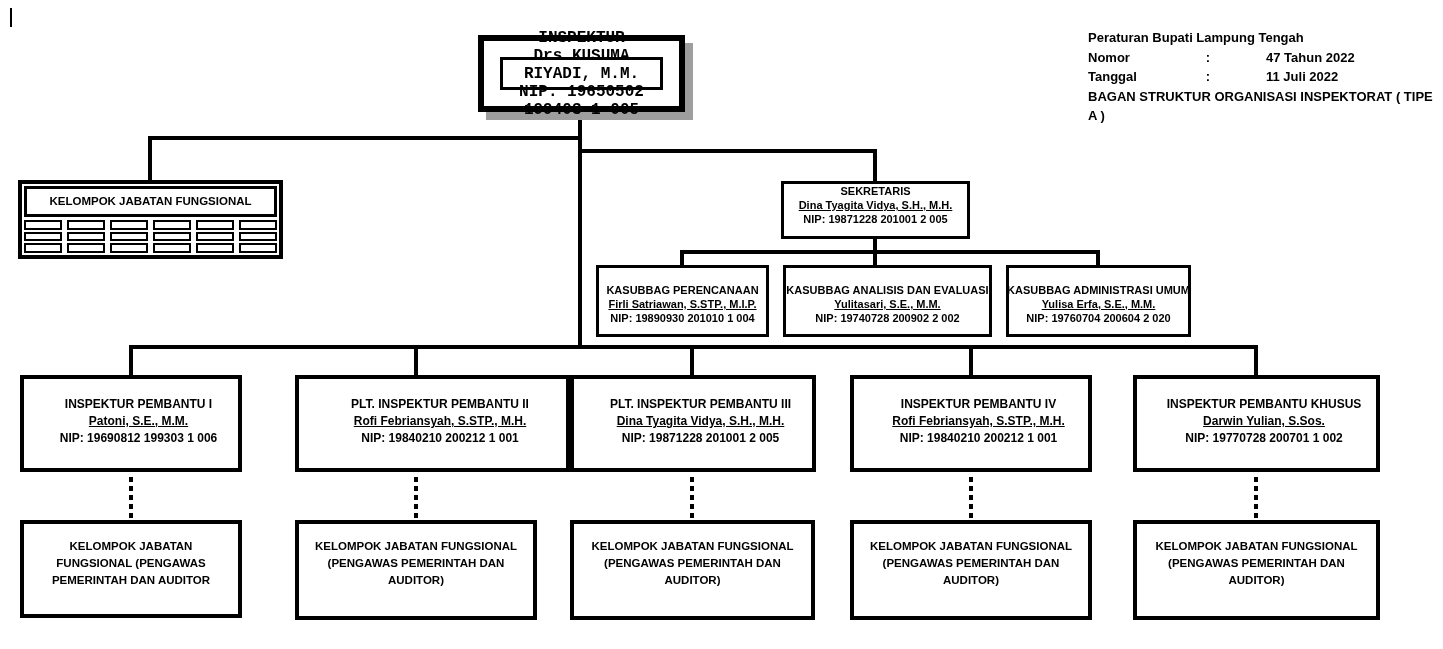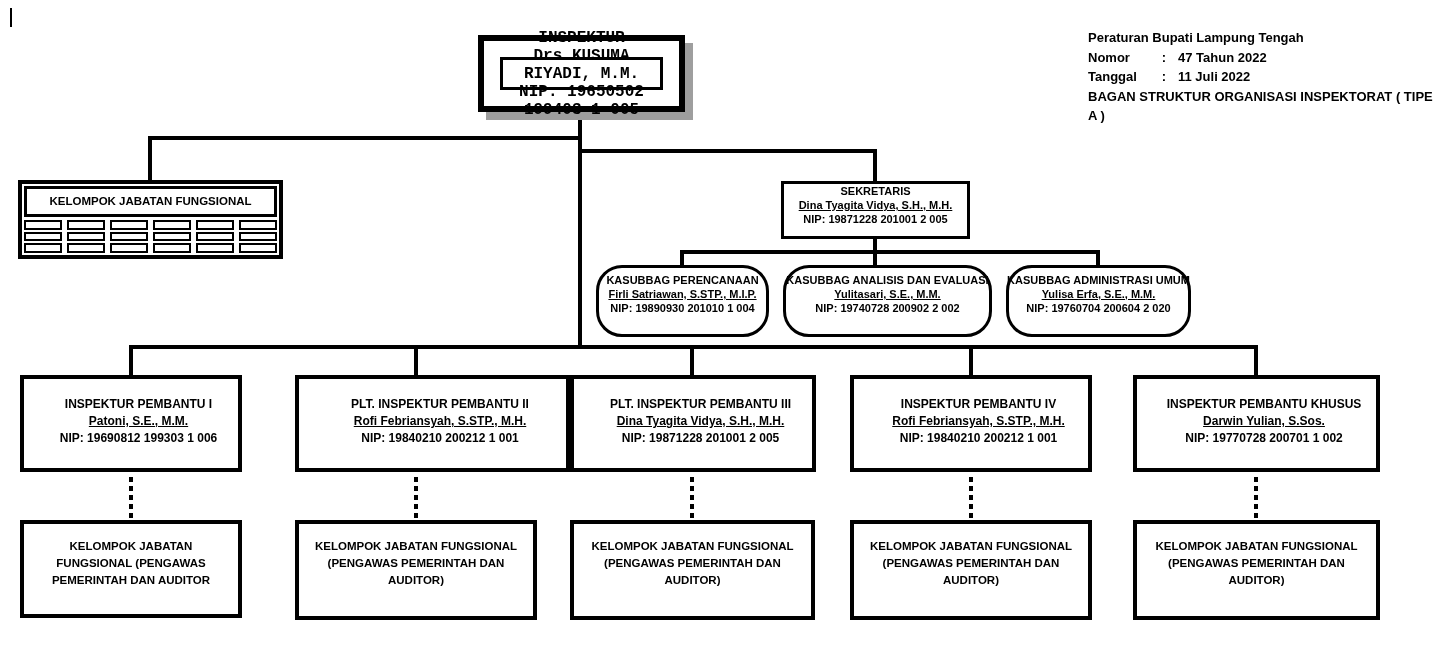--- a/index.html
+++ b/index.html
@@ -18,37 +18,37 @@
   .box .t{font-size:11px;line-height:14px;white-space:nowrap;}
   .box .nm{font-size:11px;line-height:14px;text-decoration:underline;white-space:nowrap;}
   .box .nip{font-size:11px;line-height:14px;white-space:nowrap;}
   
   .insp-outer{position:absolute;border:6px solid #000;background:#fff;box-sizing:border-box;
               box-shadow:8px 8px 0 0 #9e9e9e;padding:16px;font-family:Liberation Mono, monospace;}
   .insp-inner{border:3px solid #000;height:100%;box-sizing:border-box;display:flex;
               flex-direction:column;align-items:center;justify-content:center;text-align:center;}
   
   .sek{}
-  .kas{padding-top:5px;border-width:3px;border-radius:26px;}
+  .kas{padding-top:15px;border-width:3px;}
   
   .r4{border-width:4px;padding-top:17px;}
   .r4 .t,.r4 .nm,.r4 .nip{font-size:12px;line-height:17px;margin-left:15px;}
   .r5{border-width:4px;padding:14px 12px 0 12px;}
   .r5 .lbl{font-size:11.5px;line-height:17px;}
   
   .kjf{position:absolute;border:4px solid #000;background:#fff;box-sizing:border-box;
        display:flex;flex-direction:column;padding:2px;}
   .kjf-label{border:3px solid #000;box-sizing:border-box;text-align:center;
              font-size:11.5px;line-height:25px;height:31px;background:#fff;}
   .kjf-grid{flex:1;display:grid;grid-template-columns:repeat(6,1fr);
             grid-template-rows:repeat(3,1fr);gap:2px 5px;padding-top:3px;}
   .kjf-cell{border:2px solid #000;background:#fff;box-sizing:border-box;}
   
   .header{position:absolute;left:1088px;top:28px;width:350px;font-size:13px;line-height:19.5px;}
-  .h-row{display:flex;}
+  .h-row{display:flex;gap:44px;}
   .h-label{width:62px;}
   .h-colon{width:28px;text-align:center;}
   .cursor-mark{position:absolute;left:10px;top:8px;width:2px;height:19px;background:#000;}
 </style>
 </head>
 <body>
 
 <div class="canvas">
 
   <div class="cursor-mark"></div>

